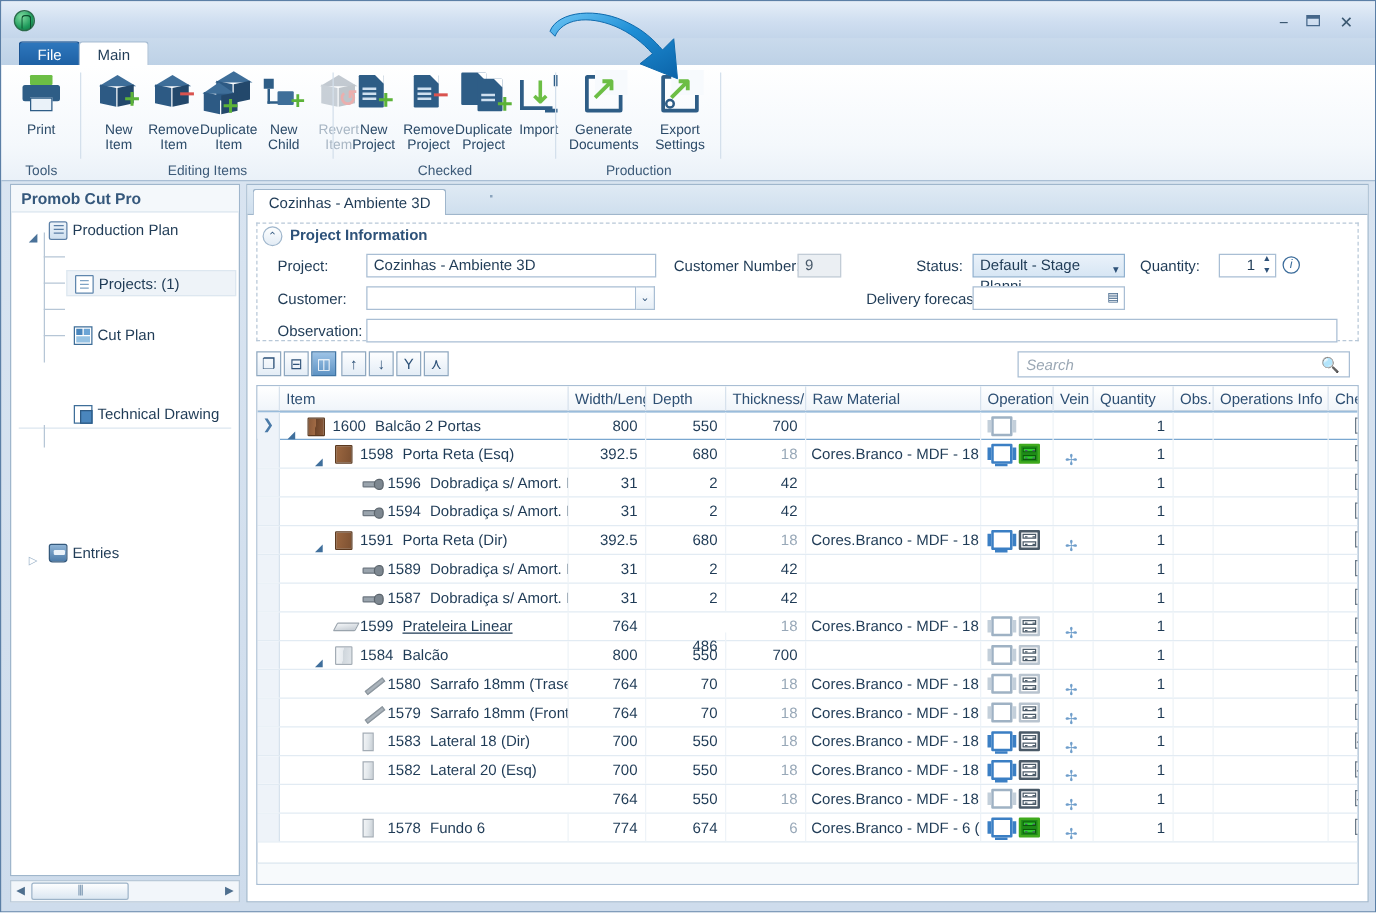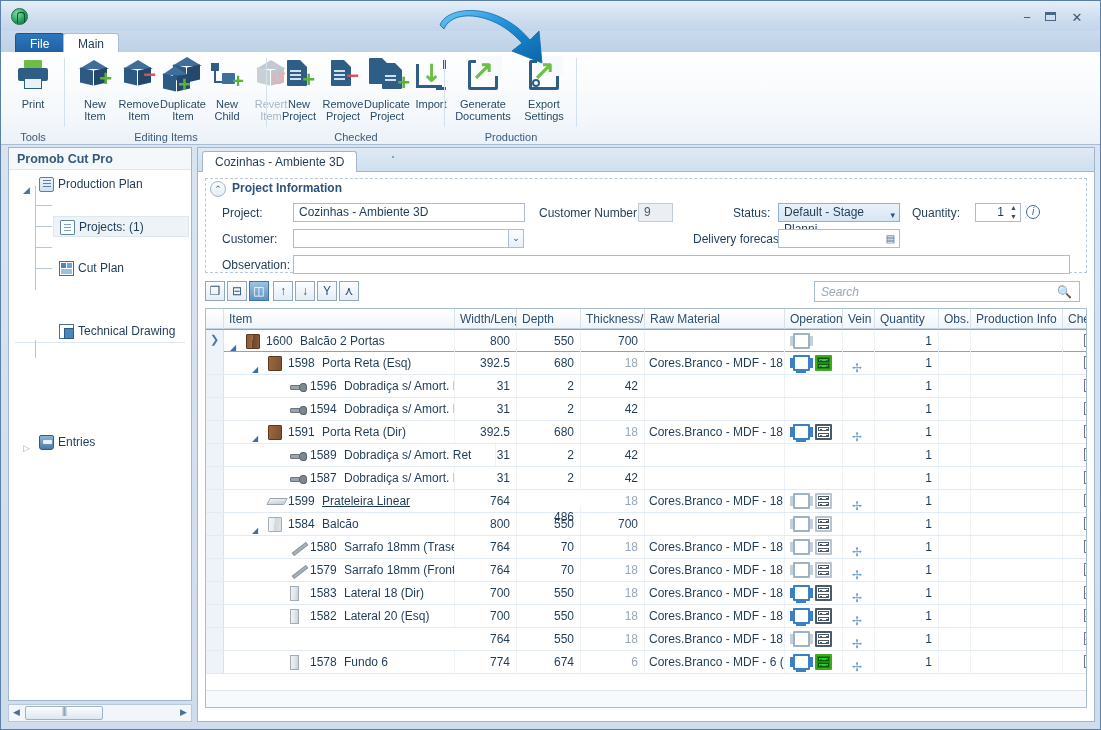--- a/index.html
+++ b/index.html
@@ -667,21 +667,21 @@
         <div class="gh" style="left:0;width:18px;border-right:1px solid #d7e2ed;"></div>
         <div class="gh" style="left:18px;width:231px;">Item</div>
         <div class="gh" style="left:249px;width:62px;">Width/Leng</div>
         <div class="gh" style="left:311px;width:64px;">Depth</div>
         <div class="gh" style="left:375px;width:64px;">Thickness/H</div>
         <div class="gh" style="left:439px;width:140px;">Raw Material</div>
         <div class="gh" style="left:579px;width:58px;">Operations</div>
         <div class="gh" style="left:637px;width:32px;">Vein</div>
         <div class="gh" style="left:669px;width:64px;">Quantity</div>
         <div class="gh" style="left:733px;width:32px;">Obs.</div>
-        <div class="gh" style="left:765px;width:92px;">Production Info</div>
+        <div class="gh" style="left:765px;width:92px;">Operations Info</div>
         <div class="gh" style="left:857px;width:55px;border-right:none;">Checked</div>
       </div>
       <div id="grid-body">
           <div class="grow sel" style="top: 20px;">
             <div class="gutter sel">
               <span class="curs">❯</span>
             </div>
             <div class="gcell" style="left:18px;width:231px;">
               <span class="expander" style="left:6px;">◢</span>
               <span class="gi gi-cabinet" style="left:22px;"></span>
@@ -808,21 +808,21 @@
             </div>
             <div class="gcell num" style="left:669px;width:64px;">1</div>
             <div class="gcell" style="left:733px;width:32px;"></div>
             <div class="gcell" style="left:765px;width:92px;"></div>
             <div class="gcell ctr" style="left:857px;width:55px;border-right:none;">
               <span class="chk" style="left:21px;"></span>
             </div>
           </div>
           <div class="grow" style="top: 135px;">
             <div class="gutter"></div>
-            <div class="gcell" style="left:18px;width:272px;">
+            <div class="gcell" style="left:18px;width:231px;">
               <span class="gi gi-hinge" style="left:66px;"></span>
               <span style="position:absolute;left:86px;">1589</span>
               <span style="position:absolute;left:120px;">Dobradiça s/ Amort. Ret</span>
             </div>
             <div class="gcell num" style="left:249px;width:62px;">31</div>
             <div class="gcell num" style="left:311px;width:64px;">2</div>
             <div class="gcell num" style="left:375px;width:64px;">42</div>
             <div class="gcell" style="left:439px;width:140px;padding-left:4px;"></div>
             <div class="gcell ctr" style="left:579px;width:58px;"></div>
             <div class="gcell ctr" style="left:637px;width:32px;"></div>

